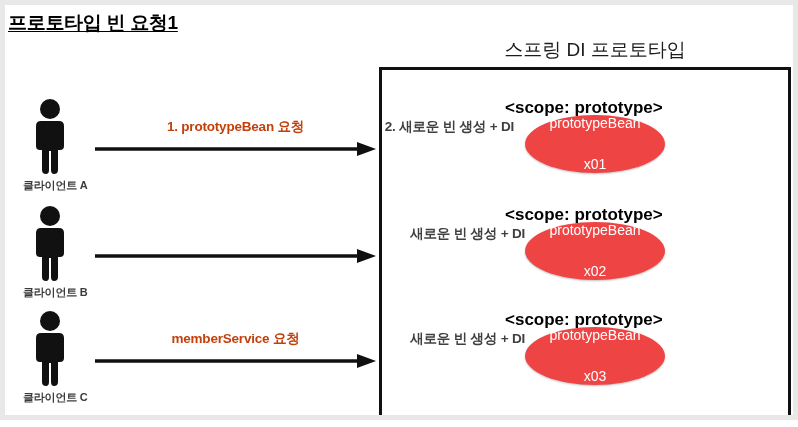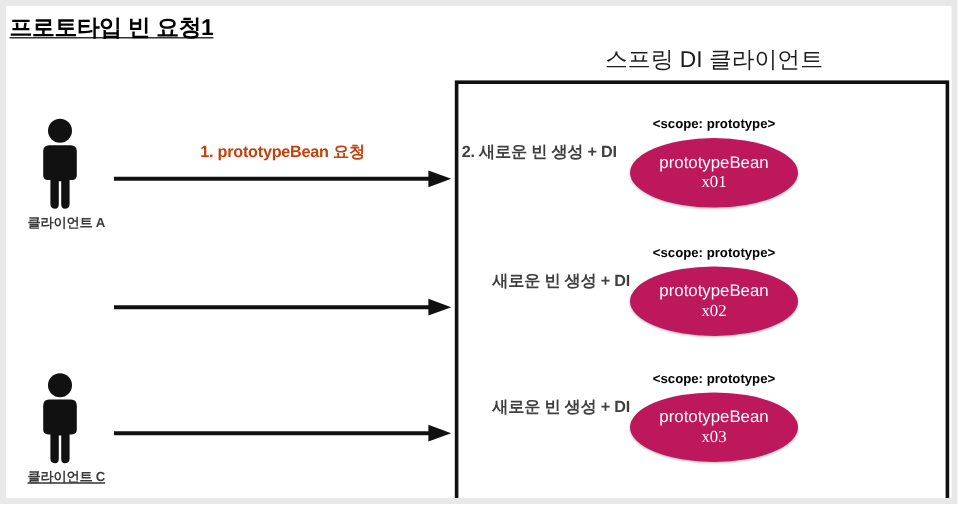--- a/index.html
+++ b/index.html
@@ -116,55 +116,55 @@
     font-size: 13.5px;
     font-weight: bold;
     color: #3f3f3f;
     white-space: nowrap;
     letter-spacing: -0.2px;
     text-align: right;
   }
   .scope-label {
     position: absolute;
     width: 180px;
-    text-align: center;
-    font-size: 11px;
+    text-align: left;
+    font-size: 17px;
     font-weight: bold;
     color: #000000;
     white-space: nowrap;
   }
   .bean-ellipse {
     position: absolute;
     width: 140px;
     height: 58px;
     border-radius: 50%;
-    background: #be185d;
+    background: #ef4444;
     color: #ffffff;
     display: flex;
     flex-direction: column;
     align-items: center;
-    justify-content: center;
+    justify-content: space-between;
     font-size: 14px;
     line-height: 17px;
     font-weight: normal;
     text-align: center;
     box-shadow: 0 1px 2px rgba(0,0,0,0.25);
   }
   .bean-name { display: block; }
-  .bean-id { display: block; font-family: Liberation Serif, serif; }
+  .bean-id { display: block; }
 </style>
 </head>
 <body>
 
 <div id="page">
   <div id="canvas">
 
     <div class="page-title">프로토타입 빈 요청1</div>
 
-    <div class="container-title">스프링 DI 클라이언트</div>
+    <div class="container-title">스프링 DI 프로토타입</div>
     <div class="di-container-box"></div>
 
     <div class="client" style="top:93px;">
       <svg class="person-icon" viewBox="0 0 48 78">
         <circle cx="24" cy="11" r="10" fill="#111111"></circle>
         <path d="M10 28 Q10 23 15 23 L33 23 Q38 23 38 28 L38 48 Q38 52 34 52 L32 52 L32 72 Q32 76 28 76 Q25 76 25 72 L25 53 L23 53 L23 72 Q23 76 20 76 Q16 76 16 72 L16 52 L14 52 Q10 52 10 48 Z" fill="#111111"></path>
       </svg>
       <div class="client-label">클라이언트 A</div>
     </div>
 
@@ -176,44 +176,52 @@
       </svg>
     </div>
 
     <div class="di-label" style="left:374px; top:113px; width:135px;">2. 새로운 빈 생성 + DI</div>
     <div class="scope-label" style="left:500px; top:93px;">&lt;scope: prototype&gt;</div>
     <div class="bean-ellipse" style="left:520px; top:110px;">
       <span class="bean-name">prototypeBean</span>
       <span class="bean-id">x01</span>
     </div>
 
+    <div class="client" style="top:200px;">
+      <svg class="person-icon" viewBox="0 0 48 78">
+        <circle cx="24" cy="11" r="10" fill="#111111"></circle>
+        <path d="M10 28 Q10 23 15 23 L33 23 Q38 23 38 28 L38 48 Q38 52 34 52 L32 52 L32 72 Q32 76 28 76 Q25 76 25 72 L25 53 L23 53 L23 72 Q23 76 20 76 Q16 76 16 72 L16 52 L14 52 Q10 52 10 48 Z" fill="#111111"></path>
+      </svg>
+      <div class="client-label">클라이언트 B</div>
+    </div>
 
     <div class="arrow-group" style="top:220px;">
       <svg class="arrow-svg" viewBox="0 0 285 18">
         <line x1="2" y1="9" x2="268" y2="9" stroke="#101010" stroke-width="3.4"></line>
         <polygon points="283,9 264,2 264,16" fill="#101010"></polygon>
       </svg>
     </div>
 
     <div class="di-label" style="left:385px; top:220px; width:135px;">새로운 빈 생성 + DI</div>
     <div class="scope-label" style="left:500px; top:200px;">&lt;scope: prototype&gt;</div>
     <div class="bean-ellipse" style="left:520px; top:217px;">
       <span class="bean-name">prototypeBean</span>
       <span class="bean-id">x02</span>
     </div>
 
-    <div class="client" style="top:305px;text-decoration:underline;">
+    <div class="client" style="top:305px;">
       <svg class="person-icon" viewBox="0 0 48 78">
         <circle cx="24" cy="11" r="10" fill="#111111"></circle>
         <path d="M10 28 Q10 23 15 23 L33 23 Q38 23 38 28 L38 48 Q38 52 34 52 L32 52 L32 72 Q32 76 28 76 Q25 76 25 72 L25 53 L23 53 L23 72 Q23 76 20 76 Q16 76 16 72 L16 52 L14 52 Q10 52 10 48 Z" fill="#111111"></path>
       </svg>
       <div class="client-label">클라이언트 C</div>
     </div>
 
     <div class="arrow-group" style="top:325px;">
+      <div class="arrow-label">memberService 요청</div>
       <svg class="arrow-svg" viewBox="0 0 285 18">
         <line x1="2" y1="9" x2="268" y2="9" stroke="#101010" stroke-width="3.4"></line>
         <polygon points="283,9 264,2 264,16" fill="#101010"></polygon>
       </svg>
     </div>
 
     <div class="di-label" style="left:385px; top:325px; width:135px;">새로운 빈 생성 + DI</div>
     <div class="scope-label" style="left:500px; top:305px;">&lt;scope: prototype&gt;</div>
     <div class="bean-ellipse" style="left:520px; top:322px;">
       <span class="bean-name">prototypeBean</span>

